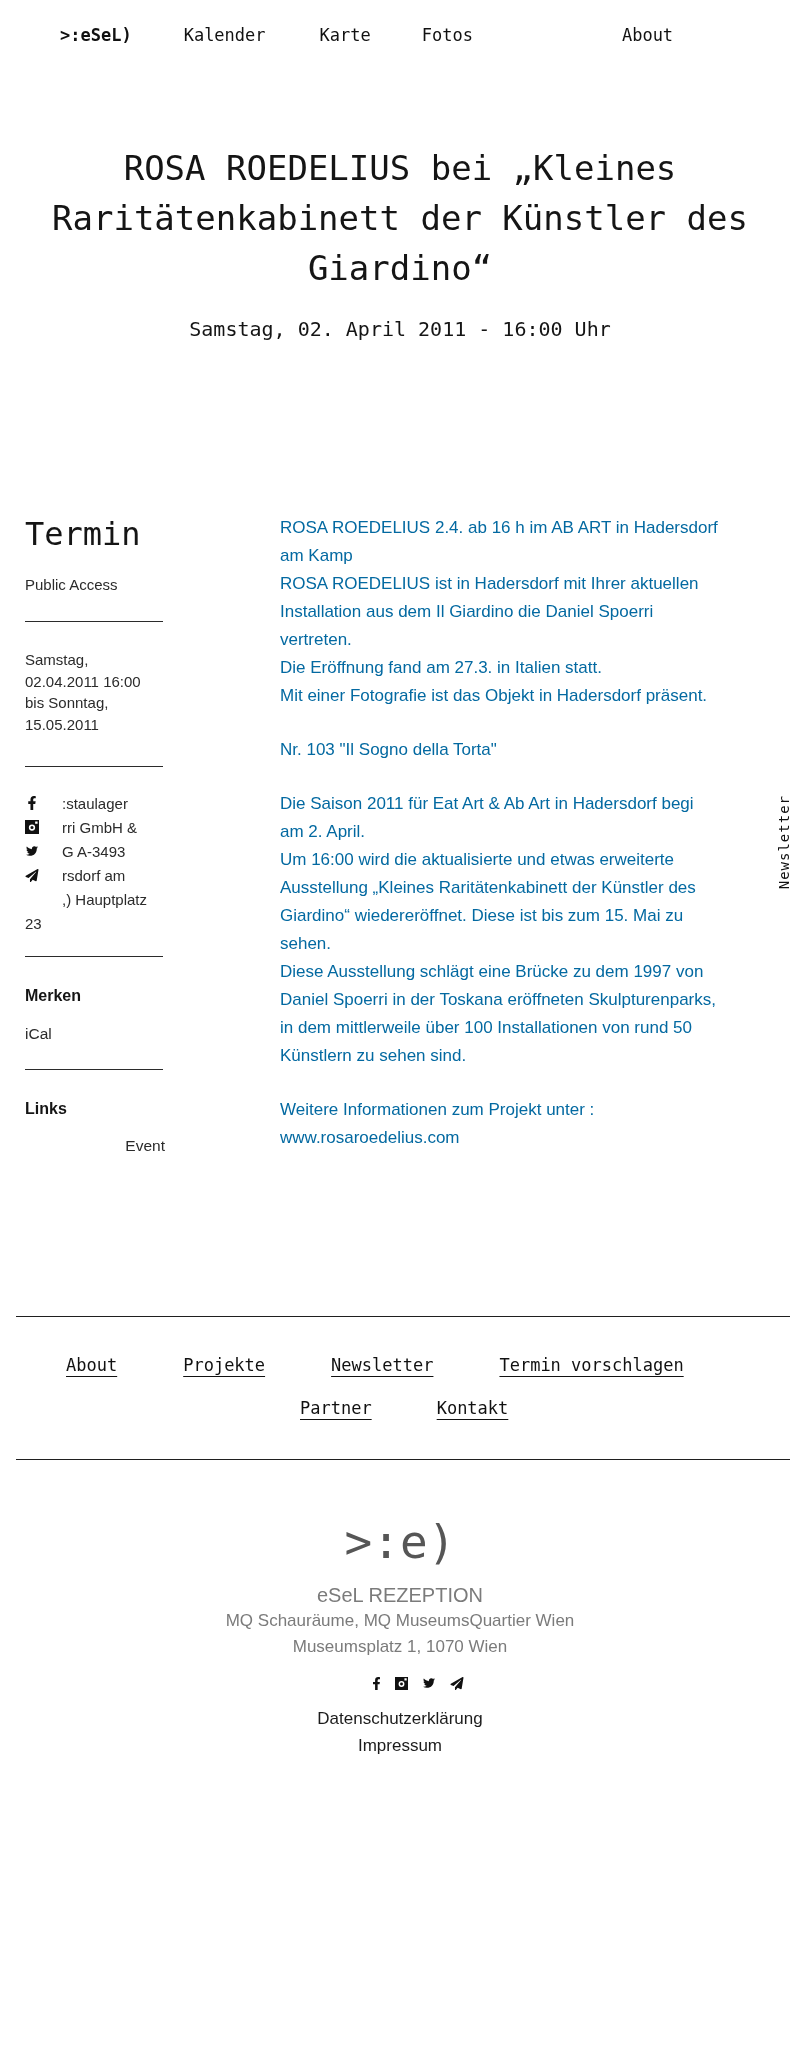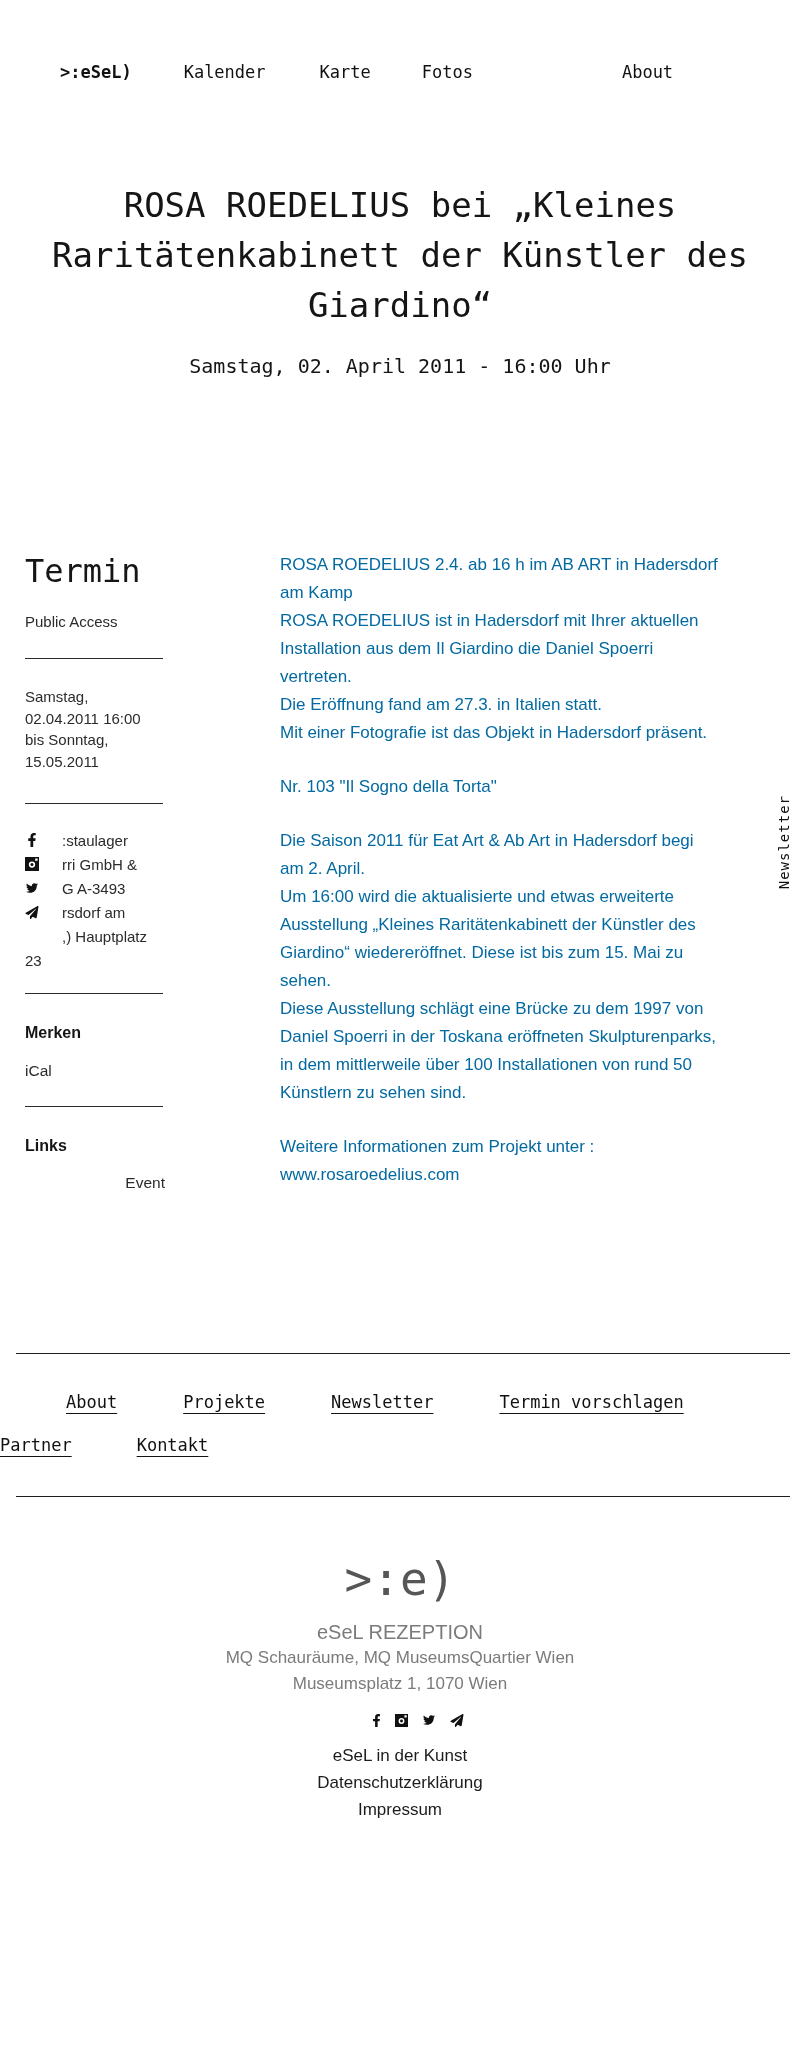--- a/index.html
+++ b/index.html
@@ -4,21 +4,21 @@
 <style>
   html,body{margin:0;padding:0;background:#fff;}
   .page{
     position:relative;width:800px;height:2048px;margin:0 auto;
     background:#fff;overflow:hidden;color:#2b2b2b;
     font-family:"Liberation Sans",sans-serif;
   }
 
   
   .top-nav{display:flex;align-items:baseline;padding:25px 0 0 60px;
-    font-family:"DejaVu Sans Mono",monospace;font-size:17px;color:#111;margin-top:37px;}
+    font-family:"DejaVu Sans Mono",monospace;font-size:17px;color:#111;}
   .top-nav .logo{font-weight:bold;cursor:pointer;}
   .top-nav a{color:#111;text-decoration:none;cursor:pointer;}
   .gap-1{margin-left:52px}.gap-2{margin-left:54px}.gap-3{margin-left:51px}.gap-4{margin-left:149px}
 
   
   h1.title{
     margin:98px auto 0;max-width:710px;text-align:center;
     font-family:"DejaVu Sans Mono",monospace;font-weight:400;
     font-size:34px;line-height:50px;color:#151515;
   }
@@ -65,21 +65,21 @@
   }
 
   hr.wide{border:none;border-top:1.5px solid #1f1f1f;margin:0 10px 0 16px;}
   .hr-w1{margin-top:138px !important;}
   .hr-w2{margin-top:42px !important;}
 
   
   .footer-nav{font-family:"DejaVu Sans Mono",monospace;font-size:17px;color:#111;}
   .fn-row{display:flex;line-height:17px;}
   .fn-row.r1{margin-top:40px;padding-left:66px;}
-  .fn-row.r2{margin-top:26px;}
+  .fn-row.r2{margin-top:26px;padding-left:300px;}
   .fn-row a{color:#111;text-decoration:underline;text-underline-offset:5px;text-decoration-thickness:1px;cursor:pointer;}
   .r1 a + a{margin-left:66px;}
   .r2 a + a{margin-left:65px;}
 
   
   footer.site{ text-align:center; }
   .f-logo{
     margin-top:58px;font-family:"DejaVu Sans Mono",monospace;
     font-size:46px;line-height:48px;color:#565656;
   }
@@ -236,19 +236,18 @@
           </svg>
       </a>
       <a>
         <svg width="14" height="13" viewBox="0 0 512 512" fill="#111">
             <path d="M476 3.2L12.5 270.6c-18.1 10.4-15.8 35.6 2.2 43.2L121 358.4l287.3-253.2c5.5-4.9 13.3 2.6 8.6 8.3L176 407v80.5c0 23.6 28.5 32.9 42.5 15.8L282 426l124.6 52.2c14.2 6 30.4-2.9 33-18.2l72-432C515 7.8 493.3-6.8 476 3.2z"></path>
           </svg>
       </a>
     </div>
 
     <div class="f-links">
-      <a>eSeL in der Kunst</a>
       <a>Datenschutzerklärung</a>
       <a>Impressum</a>
     </div>
   </footer>
 
 </div>
 
 </body></html>

